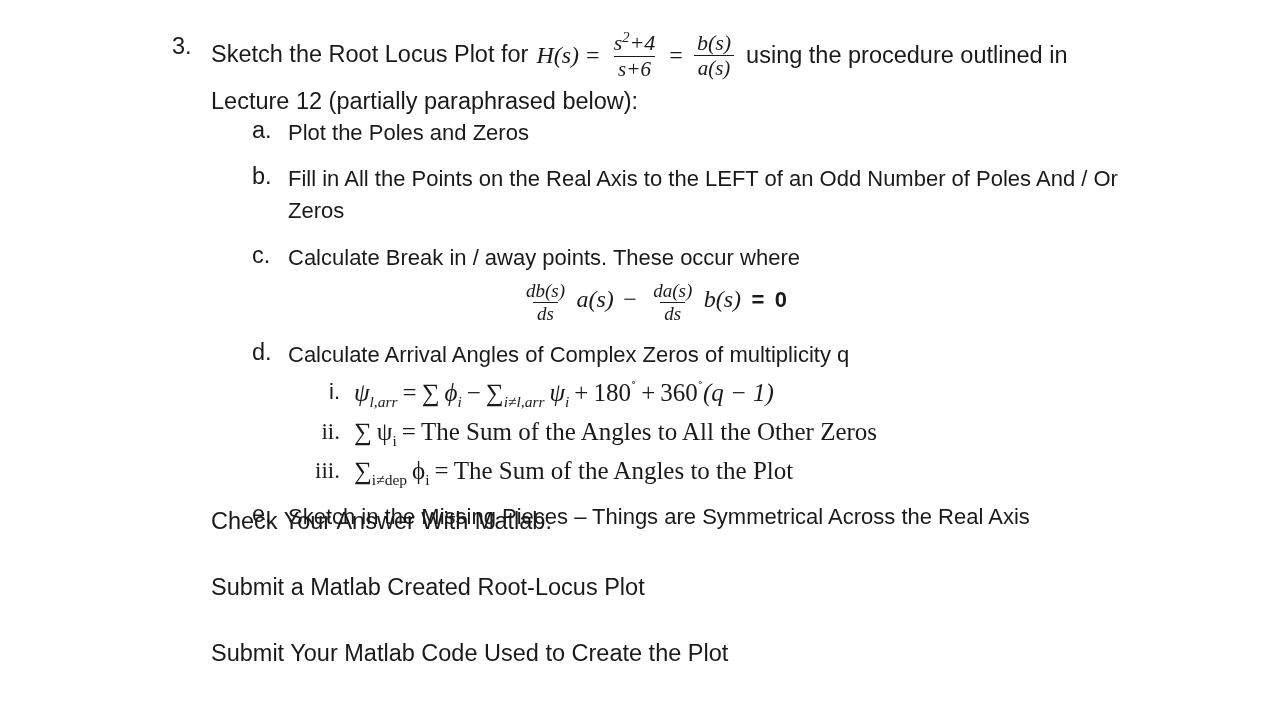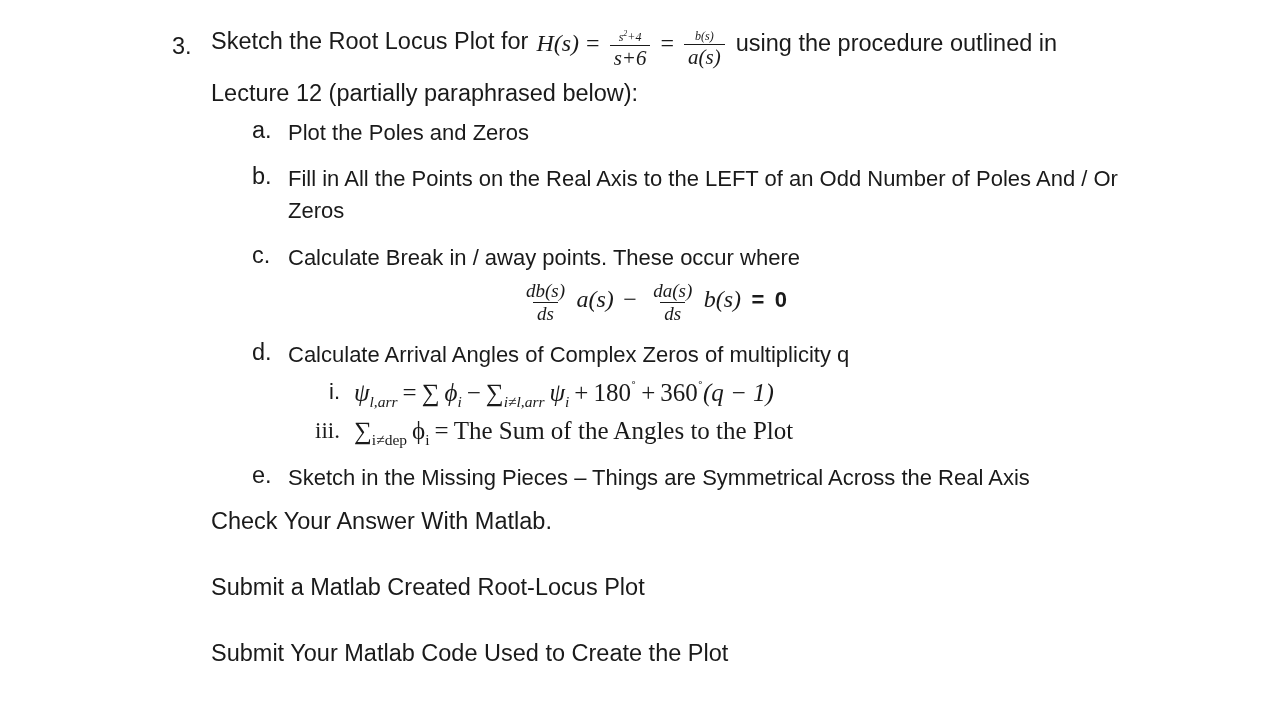--- a/index.html
+++ b/index.html
@@ -44,22 +44,23 @@
     left: 0px;
     top: 3px;
     font-size: 23.5px;
     font-family: "Liberation Sans", sans-serif;
   }
   .l1-body {
     margin-left: 39px;
   }
   .l1-line1 {
     display: flex;
-    align-items: flex-start;
+    align-items: center;
     height: 34px;
+    margin-top: 8px;
   }
   .l1-line2 {
     margin-top: 16px;
     font-size: 23.5px;
   }
 
   
   .math-serif {
     font-family: "Liberation Serif", serif;
     font-style: italic;
@@ -80,21 +81,21 @@
     display: inline-flex;
     flex-direction: column;
     align-items: center;
     vertical-align: middle;
     font-family: "Liberation Serif", serif;
     font-style: italic;
     line-height: 1.05;
     margin: 0 3px;
   }
   .frac .num {
-    font-size: 12px;
+    font-size: 22px;
     padding: 0 4px 1px 4px;
   }
   .frac .den {
     font-size: 21px;
     padding: 1px 4px 0 4px;
     border-top: 1.6px solid #1a1a1a;
   }
   .frac .num sup {
     font-size: 0.66em;
     vertical-align: super;
@@ -305,20 +306,24 @@
       <span class="marker-l2">d.</span>
       <div class="text-l2">Calculate Arrival Angles of Complex Zeros of multiplicity q</div>
 
       <div class="list-l3">
 
         <div class="item-l3 gap-i">
           <span class="marker-l3">i.</span>
           <span class="content-l3 it"><span>ψ</span><span class="sub">l,arr</span><span class="op">=</span><span class="sym">∑</span> <span>ϕ</span><span class="sub">i</span><span class="op">−</span><span class="sym">∑</span><span class="sub">i≠l,arr</span> <span>ψ</span><span class="sub">i</span><span class="op">+</span><span class="math-up">180</span><span class="deg">˚</span><span class="op">+</span><span class="math-up">360</span><span class="deg">˚</span><span>(q − 1)</span></span>
         </div>
 
+        <div class="item-l3 gap-ii">
+          <span class="marker-l3 serif-marker">ii.</span>
+          <span class="content-l3"><span class="sym">∑</span> <span class="sym">ψ</span><span class="sub-up">i</span><span class="op">=</span><span>The Sum of the Angles to All the Other Zeros</span></span>
+        </div>
 
         <div class="item-l3 gap-iii">
           <span class="marker-l3 serif-marker">iii.</span>
           <span class="content-l3"><span class="sym">∑</span><span class="sub-up">i≠dep</span> <span class="sym">ϕ</span><span class="sub-up">i</span><span class="op">=</span><span>The Sum of the Angles to the Plot</span></span>
         </div>
 
       </div>
     </div>
 
     <div class="item-l2 gap-e">

